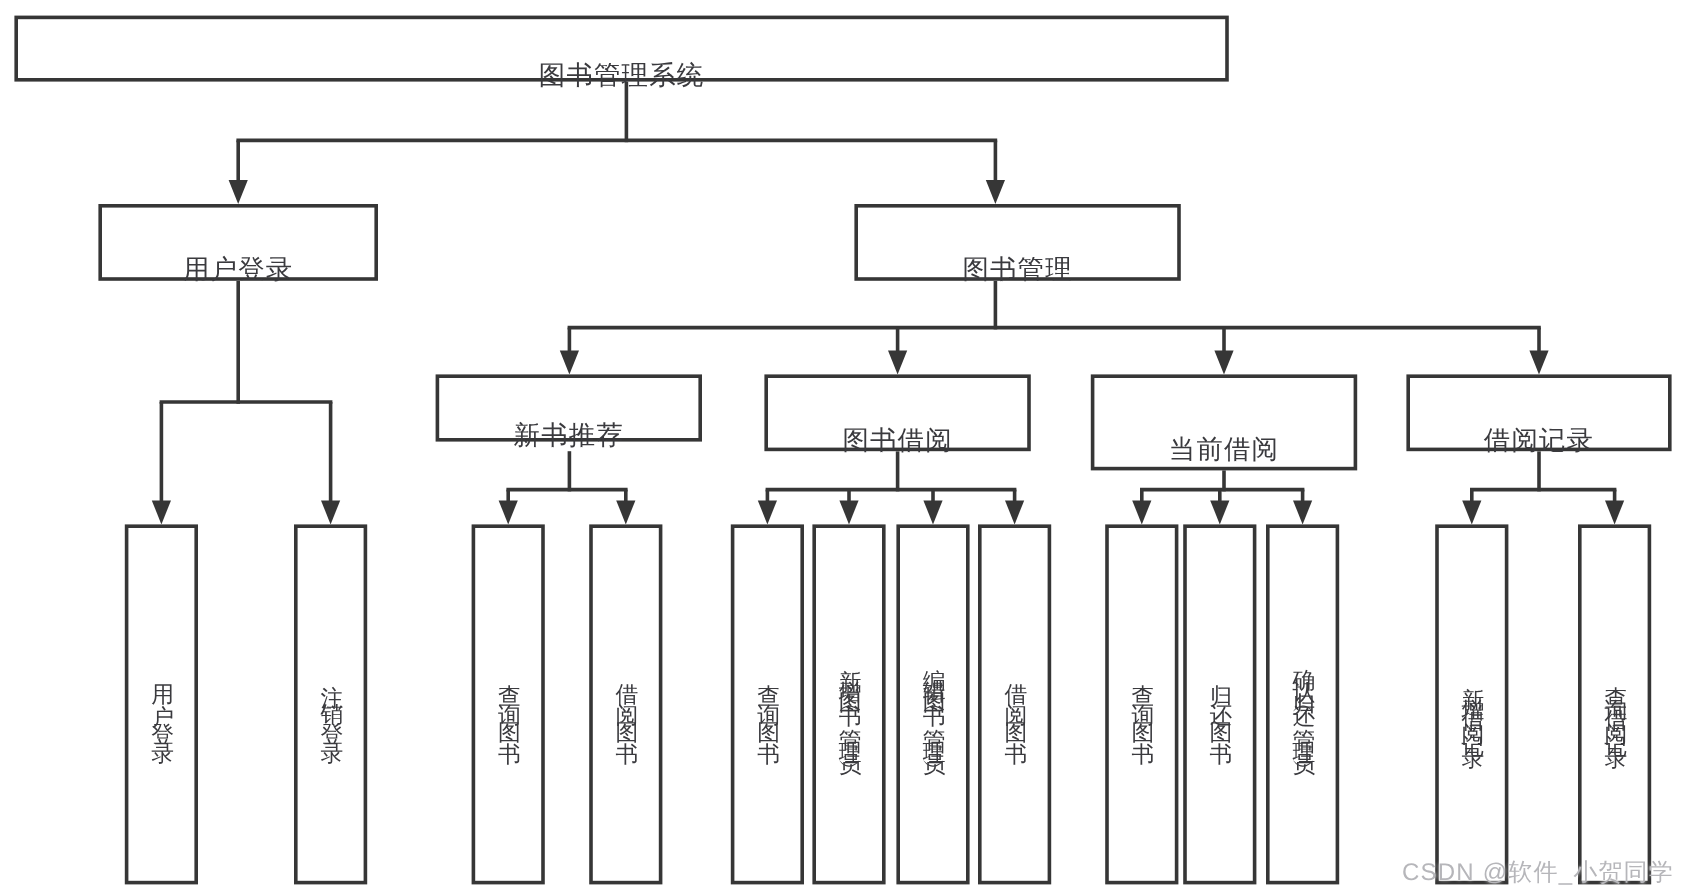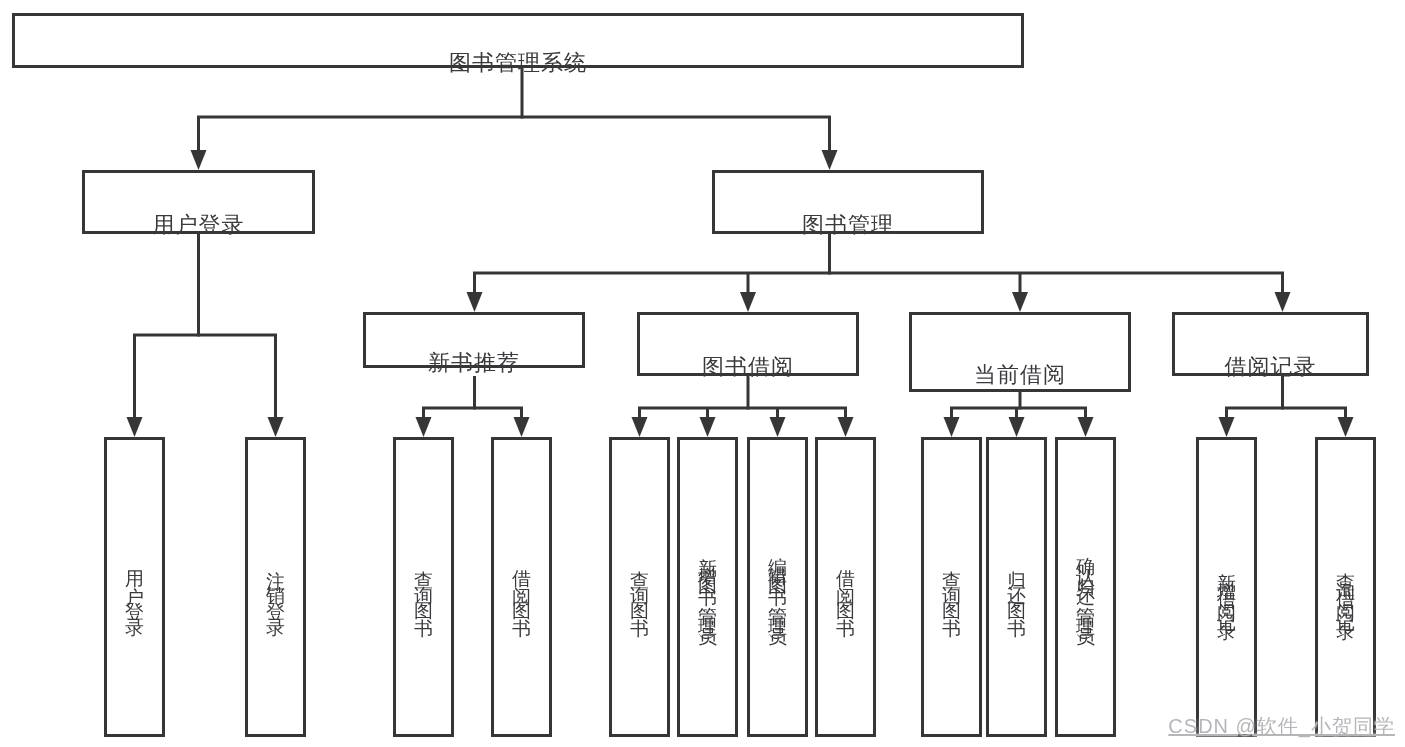--- a/index.html
+++ b/index.html
@@ -49,21 +49,21 @@
   .ls-9 { letter-spacing: 10px; }
 
   
   .n-root  { left: 12px;  top: 13px;  width: 1012px; height: 55px; }
   .n-login { left: 82px;  top: 170px; width: 233px;  height: 64px; }
   .n-mgmt  { left: 712px; top: 170px; width: 272px;  height: 64px; }
 
   .n-recommend { left: 363px;  top: 312px; width: 222px; height: 56px; }
   .n-borrow    { left: 637px;  top: 312px; width: 222px; height: 64px; }
   .n-current   { left: 909px;  top: 312px; width: 222px; height: 80px; }
-  .n-records   { left: 1172px; top: 312px; width: 197px; height: 64px; }
+  .n-records   { left: 1172px; top: 312px; width: 221px; height: 64px; }
 
   .leaf { top: 437px; width: 61px; height: 300px; }
   .n-l1  { left: 104px; }
   .n-l2  { left: 245px; }
   .n-l3  { left: 393px; }
   .n-l4  { left: 491px; }
   .n-l5  { left: 609px; }
   .n-l6  { left: 677px; }
   .n-l7  { left: 747px; }
   .n-l8  { left: 815px; }
@@ -75,21 +75,20 @@
 
   .watermark {
     position: absolute;
     right: 10px;
     top: 713px;
     font-size: 20px;
     letter-spacing: 1px;
     color: #b6b6ba;
     white-space: nowrap;
     text-shadow: 0 0 3px #ffffff;
-    text-decoration: underline;
   }
 </style>
 </head>
 <body>
 
 <div class="canvas">
 
   <svg class="connectors" viewBox="0 0 1405 747" xmlns="http://www.w3.org/2000/svg">
 
     <g>

